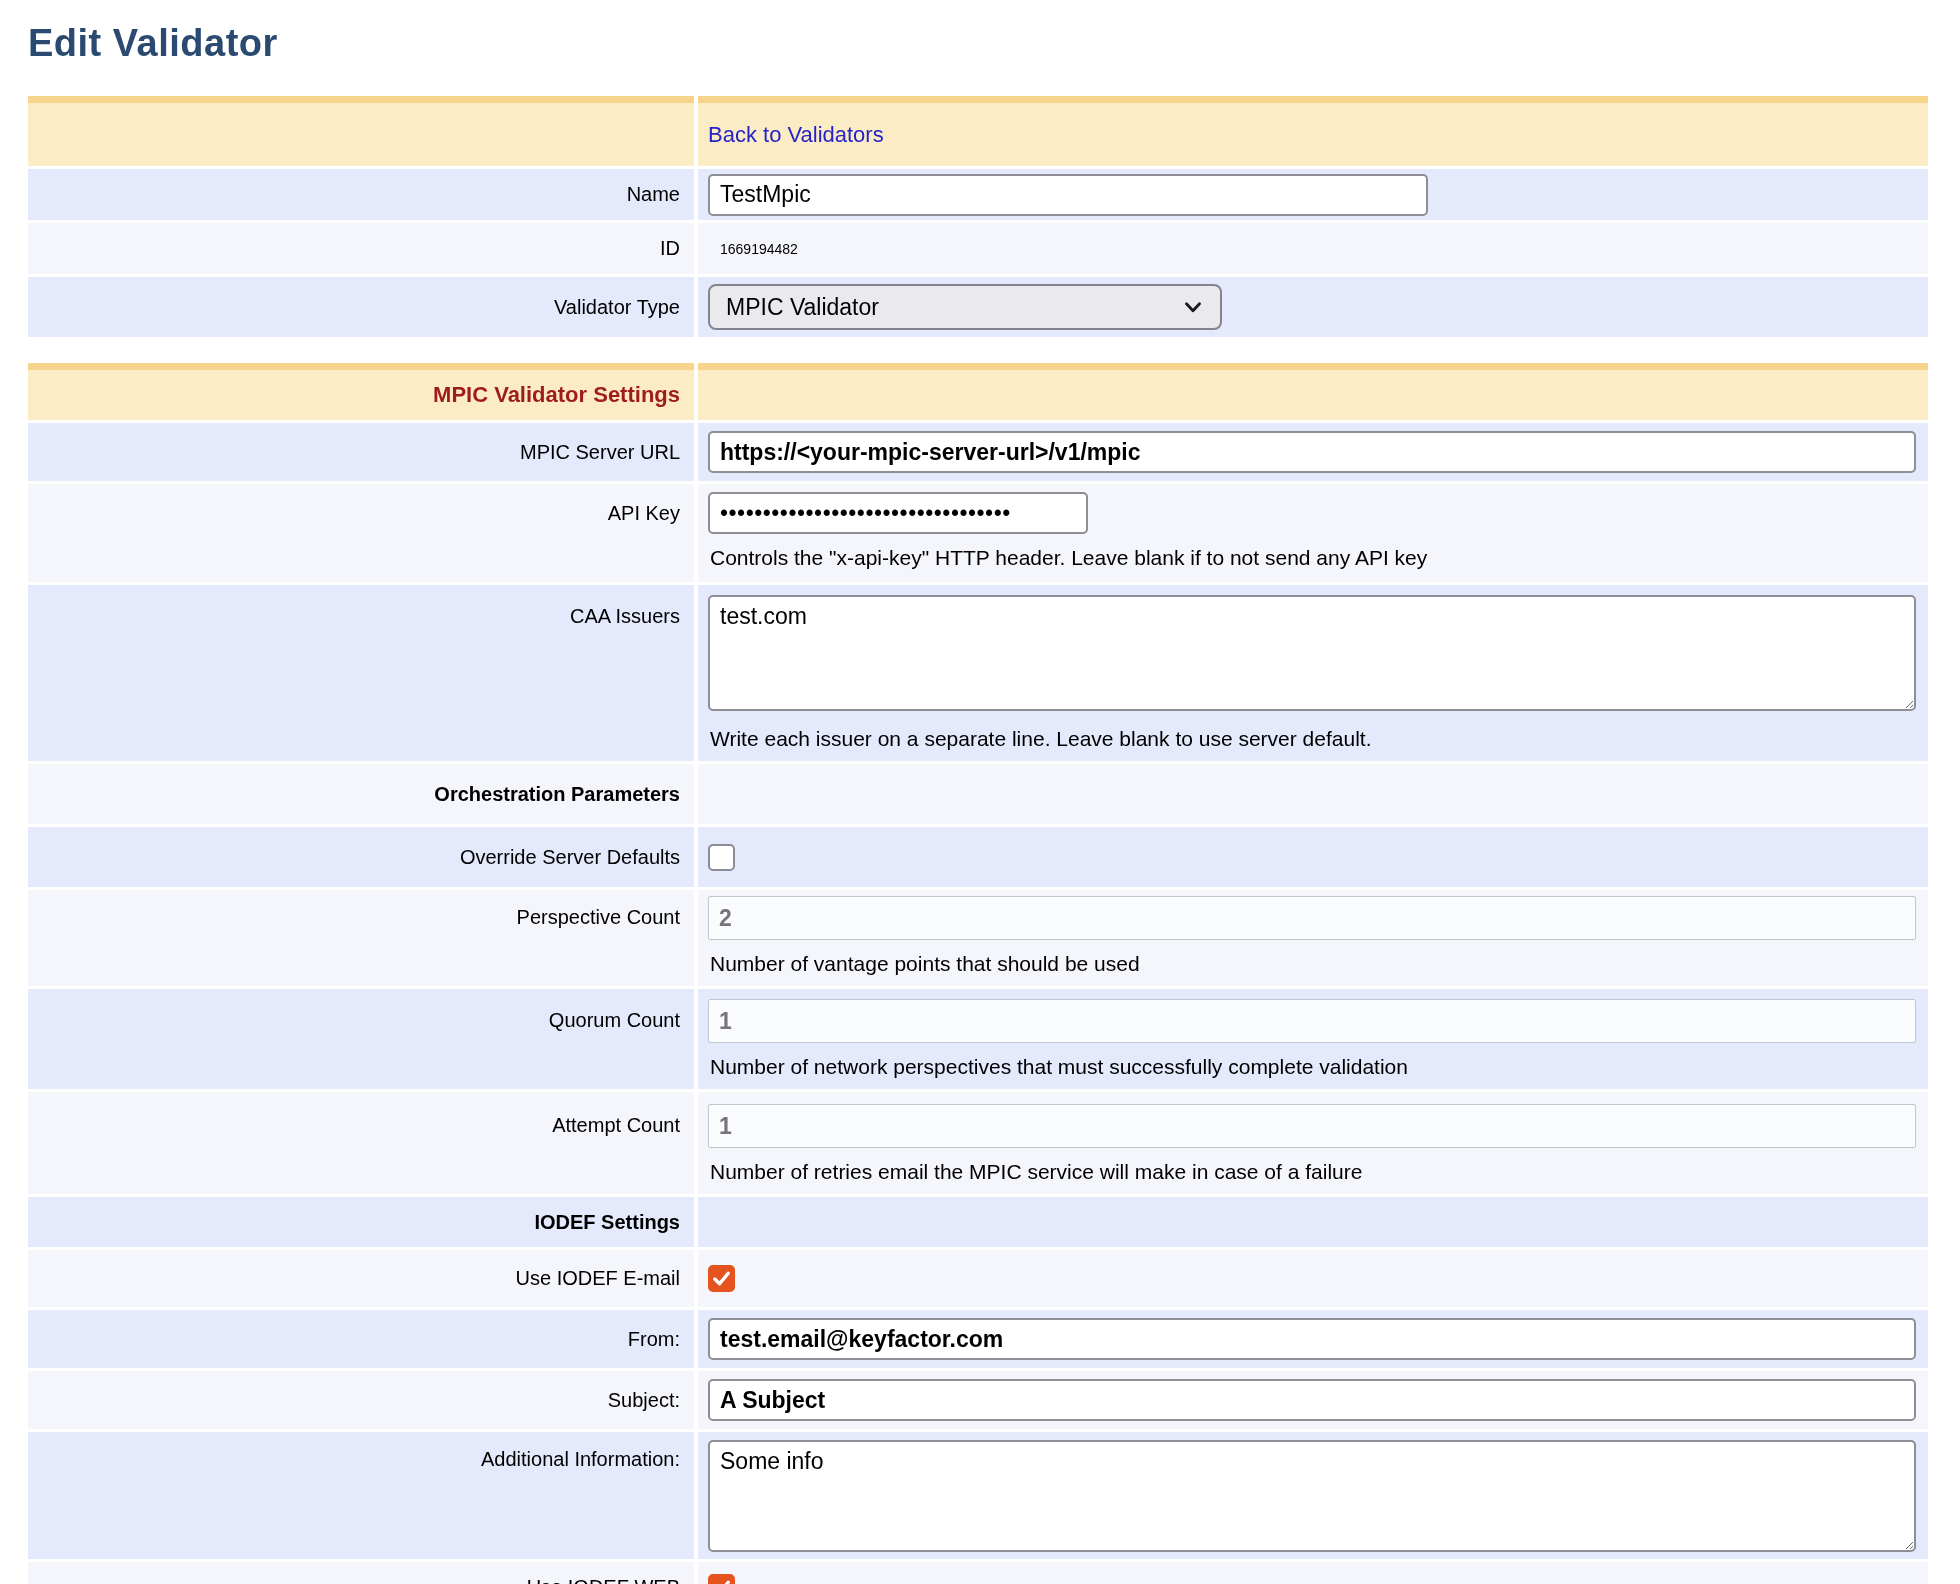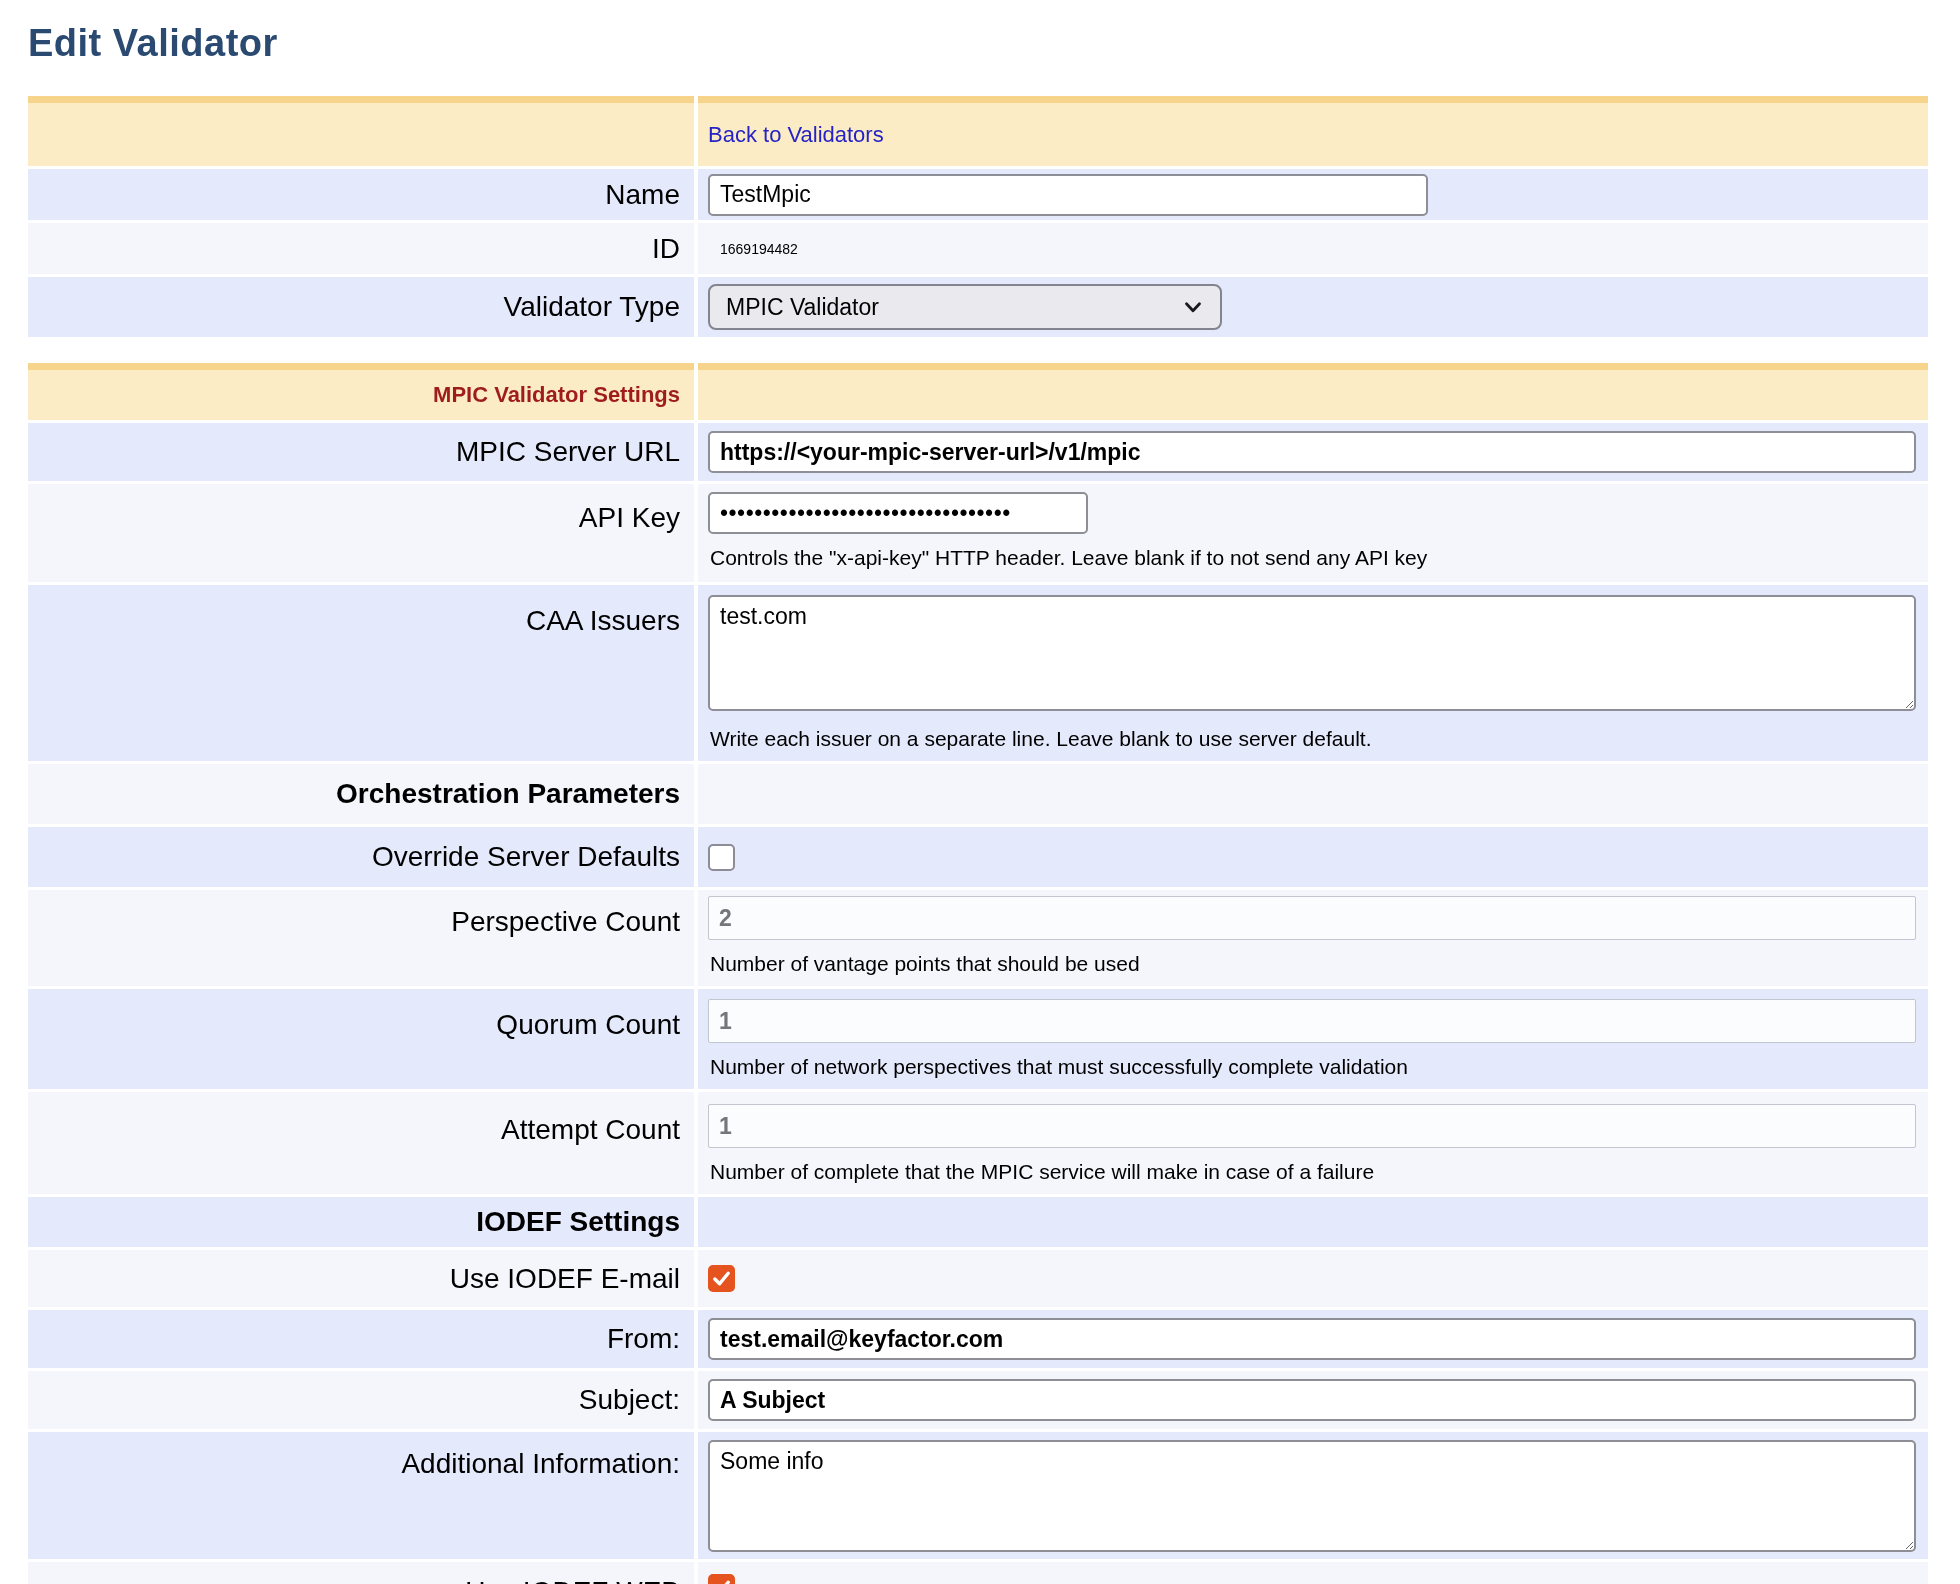--- a/index.html
+++ b/index.html
@@ -26,21 +26,21 @@
   .row { display: table-row; }
   .cell {
     display: table-cell;
     vertical-align: middle;
   }
   .lc { width: 666px; text-align: right; padding-right: 14px; }
   .rc { width: 1230px; padding-left: 10px; padding-right: 12px; }
   .thead { background: #fcecc6; border-top: 7px solid #f7d48c; }
   .alt  { background: #e4e9fb; }
   .lt   { background: #f4f6fc; }
-  .lbl { font-size: 28px; color: #000; }
+  .lbl { font-size: 20px; color: #000; }
   .lbl.bold { font-weight: bold; }
   .section-red { font-size: 22px; font-weight: bold; color: #9f1c1c; margin-top: 24px; }
   a.back-link { font-size: 22px; color: #2523c8; text-decoration: none; }
   .vtop { vertical-align: top; }
   .help { font-size: 21px; color: #000; margin: 12px 0 10px 2px; }
   .plain-value { font-size: 14px; margin-left: 12px; }
 
   input.txt, textarea.txt {
     font-family: "Liberation Sans", "DejaVu Sans", sans-serif;
     font-size: 23px;
@@ -207,21 +207,21 @@
       <div class="cell rc alt vtop" style="padding-top:10px;">
         <input type="text" class="txt w-full disabled" disabled="" value="1" style="">
         <div class="help">Number of network perspectives that must successfully complete validation</div>
       </div>
     </div>
 
     <div class="row h100">
       <div class="cell lc lt vtop" style="padding-top:22px;"><span class="lbl">Attempt Count</span></div>
       <div class="cell rc lt vtop" style="padding-top:12px;">
         <input type="text" class="txt w-full disabled" disabled="" value="1" style="">
-        <div class="help">Number of complete that the MPIC service will make in case of a failure</div>
+        <div class="help">Number of retries email the MPIC service will make in case of a failure</div>
       </div>
     </div>
 
     <div class="row h50">
       <div class="cell lc alt"><span class="lbl bold">IODEF Settings</span></div>
       <div class="cell rc alt"></div>
     </div>
 
     <div class="row h57">
       <div class="cell lc lt"><span class="lbl">Use IODEF E-mail</span></div>

